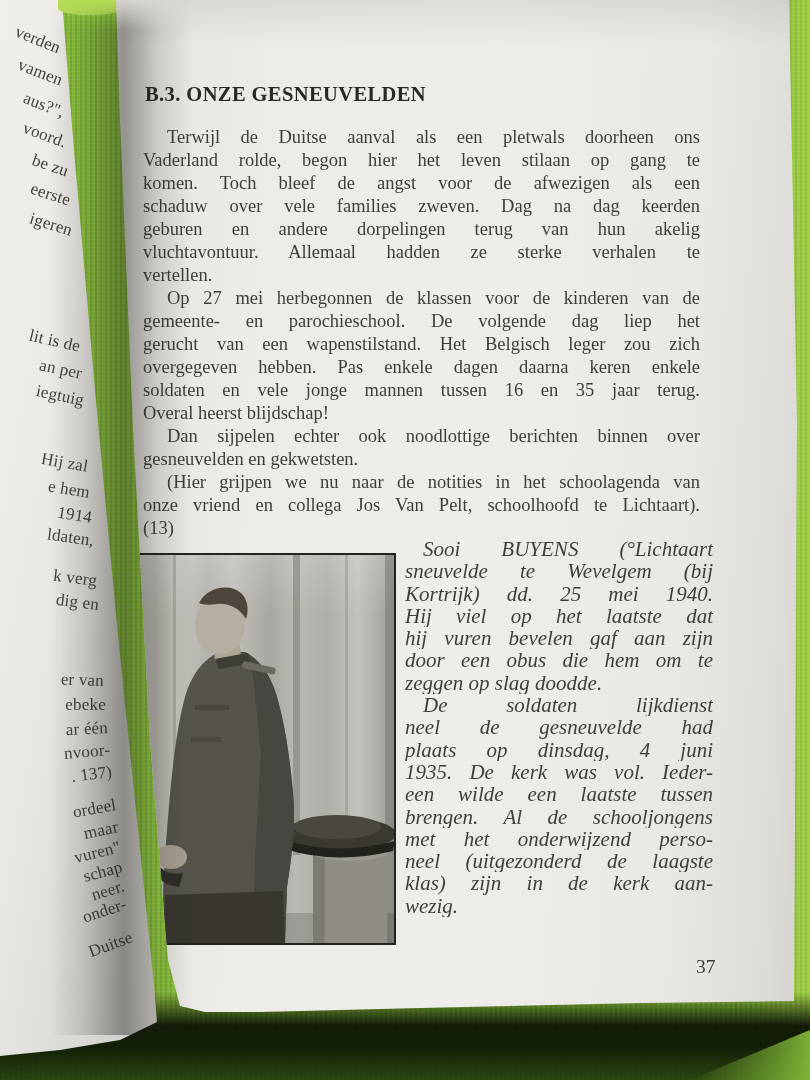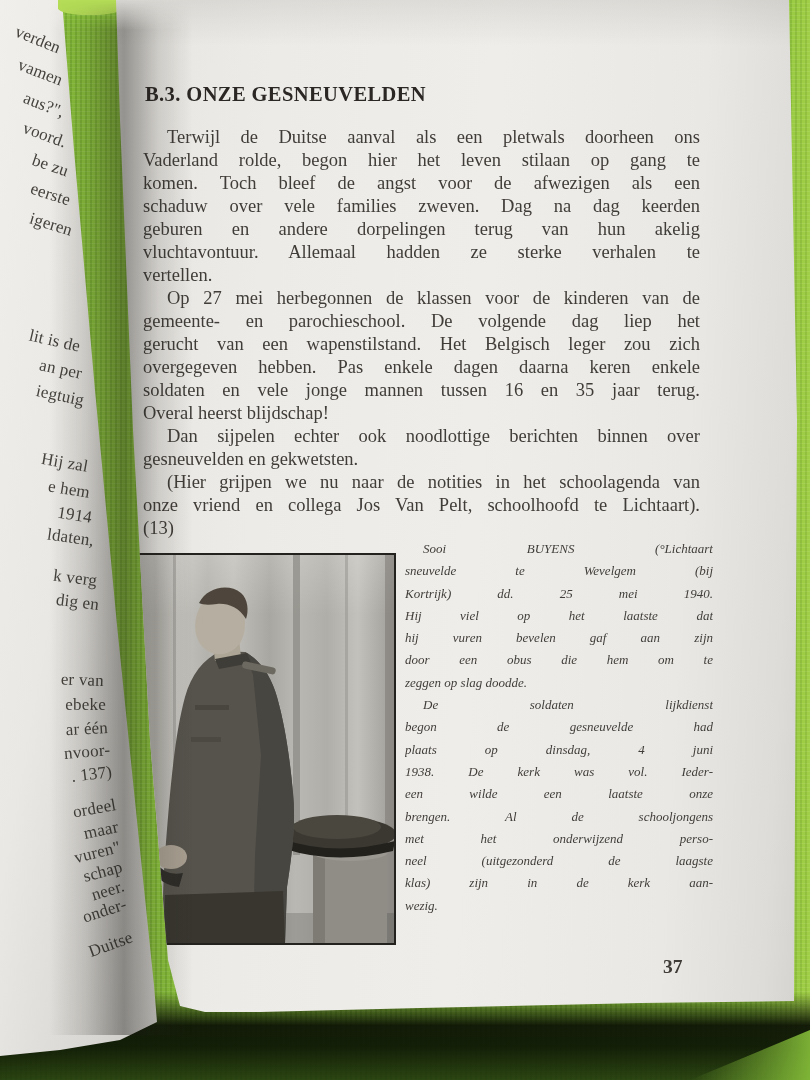--- a/index.html
+++ b/index.html
@@ -60,24 +60,24 @@
   .body-text .line.last{text-align-last:left;}
   .photo{
     position:absolute;left:133px;top:553px;width:263px;height:392px;z-index:7;
     box-sizing:border-box;border:2px solid #24221e;
     background:
       linear-gradient(180deg, rgba(255,255,255,.18) 0, rgba(255,255,255,0) 60px),
       linear-gradient(90deg,#c2c0ba 0%,#aeaca6 8%,#c6c4be 16%,#b4b2ac 28%,#c0beb8 38%,#a9a7a1 52%,#bab8b2 62%,#b0aea8 74%,#c3c1bb 86%,#9f9d97 100%);
   }
   .photo svg{position:absolute;left:0;top:0;width:100%;height:100%;}
   .caption{position:absolute;left:405px;top:538px;width:308px;color:#413e3a;font-style:italic;}
-  .caption .line{font-size:13px;line-height:22.3px;height:22.3px;text-align:justify;text-align-last:justify;overflow:hidden;}
+  .caption .line{font-size:21px;line-height:22.3px;height:22.3px;text-align:justify;text-align-last:justify;overflow:hidden;}
   .caption .line.first{padding-left:18px;}
   .caption .line.last{text-align-last:left;font-style:italic;}
-  .page-number{position:absolute;left:663px;top:956px;font-size:19.5px;color:#3f3c38;font-weight:bold;}
+  .page-number{position:absolute;left:696px;top:956px;font-size:19.5px;color:#3f3c38;}
 </style>
 </head>
 <body>
 
 <div class="stage">
 
   <div class="floor-shadow"></div>
   <div class="corner-green"></div>
 
   <div class="left-page">
@@ -181,24 +181,24 @@
 
     <div class="caption" id="caption">
         <div class="line first">Sooi BUYENS (°Lichtaart</div>
         <div class="line">sneuvelde te Wevelgem (bij</div>
         <div class="line">Kortrijk) dd. 25 mei 1940.</div>
         <div class="line">Hij viel op het laatste dat</div>
         <div class="line">hij vuren bevelen gaf aan zijn</div>
         <div class="line">door een obus die hem om te</div>
         <div class="line last">zeggen op slag doodde.</div>
         <div class="line first">De soldaten lijkdienst</div>
-        <div class="line">begon de gesneuvelde had</div>
+        <div class="line">neel de gesneuvelde had</div>
         <div class="line">plaats op dinsdag, 4 juni</div>
-        <div class="line">1938. De kerk was vol. Ieder-</div>
-        <div class="line">een wilde een laatste onze</div>
+        <div class="line">1935. De kerk was vol. Ieder-</div>
+        <div class="line">een wilde een laatste tussen</div>
         <div class="line">brengen. Al de schooljongens</div>
         <div class="line">met het onderwijzend perso-</div>
         <div class="line">neel (uitgezonderd de laagste</div>
         <div class="line">klas) zijn in de kerk aan-</div>
         <div class="line last">wezig.</div>
       </div>
 
     <div class="page-number">37</div>
   </div>
 

